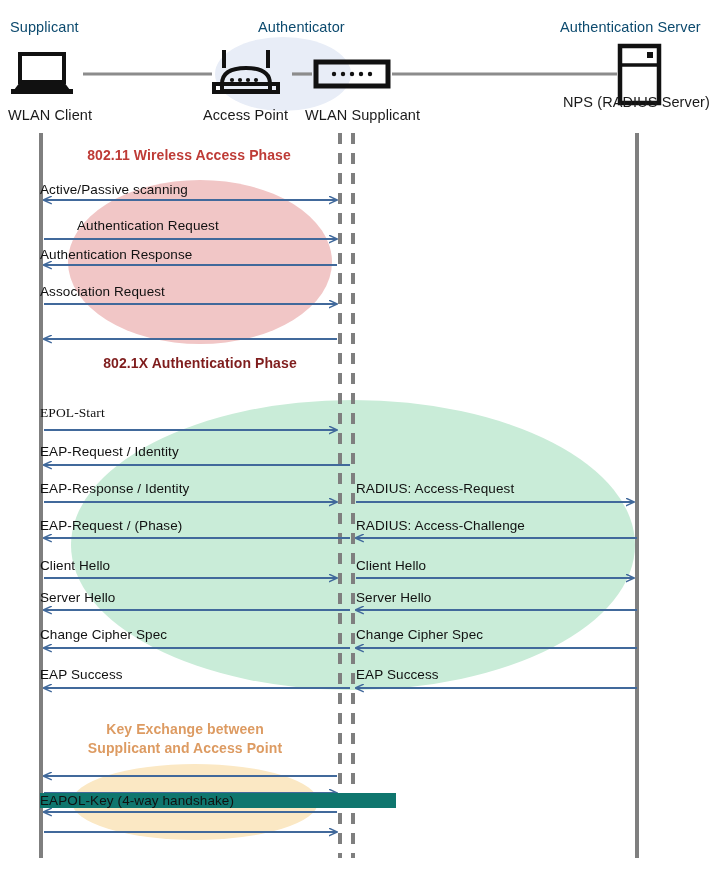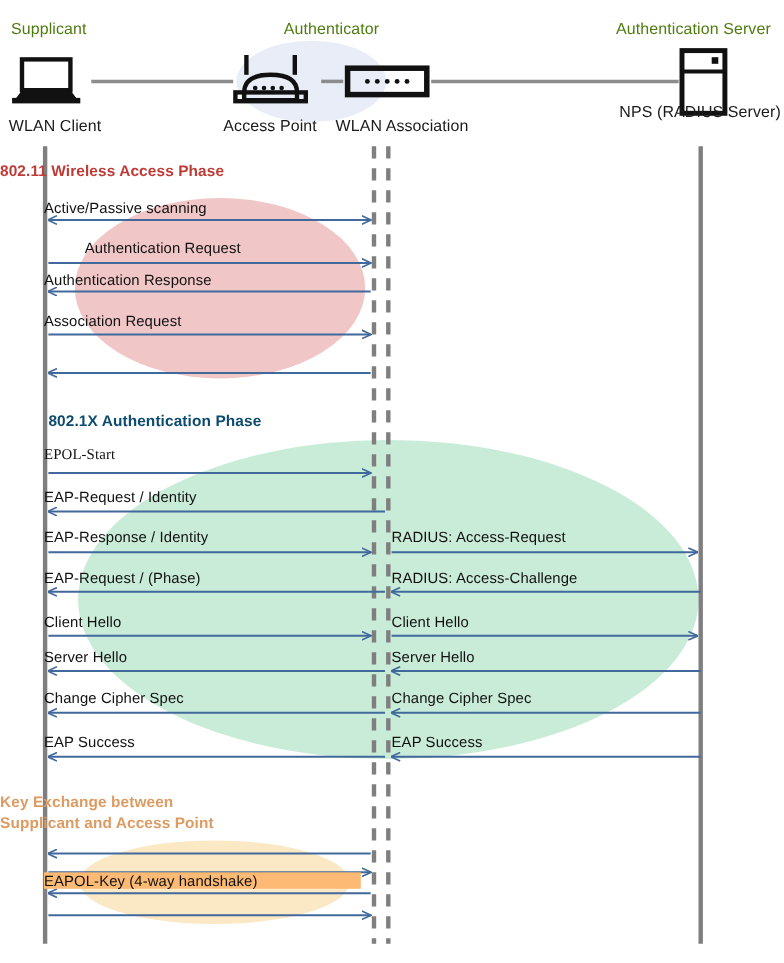--- a/index.html
+++ b/index.html
@@ -15,38 +15,38 @@
   #stage svg.layer{
     position:absolute;
     left:0; top:0;
     width:713px; height:875px;
     pointer-events:none;
   }
   
   .role-title{
     position:absolute;
     font-size:14.5px;
-    color:#4d7c0f;
+    color:#0c4a6e;
     white-space:nowrap;
     letter-spacing:0.1px;
   }
   .node-label{
     position:absolute;
     font-size:14.5px;
     color:#1a1a1a;
     white-space:nowrap;
     letter-spacing:0.1px;
   }
   
   .phase-title{
     position:absolute;
     font-size:14px;
     font-weight:600;
     white-space:nowrap;
-    text-align:left;
+    text-align:center;
     line-height:19px;
     letter-spacing:0.1px;
   }
   
   .msg-label{
     position:absolute;
     font-size:13.5px;
     color:#111111;
     white-space:nowrap;
     text-align:left;
@@ -151,26 +151,26 @@
       <line x1="44" y1="832" x2="337" y2="832" marker-end="url(#arrR)"></line>
     </g>
   </svg>
 
   <div class="role-title" style="left:10px; top:19px;">Supplicant</div>
   <div class="role-title" style="left:258px; top:19px;">Authenticator</div>
   <div class="role-title" style="left:560px; top:19px;">Authentication Server</div>
 
   <div class="node-label" style="left:8px; top:107px;">WLAN Client</div>
   <div class="node-label" style="left:203px; top:107px;">Access Point</div>
-  <div class="node-label" style="left:305px; top:107px;">WLAN Association</div>
+  <div class="node-label" style="left:305px; top:107px;">WLAN Supplicant</div>
   <div class="node-label" style="left:563px; top:94px;">NPS (RADIUS Server)</div>
 
   <div class="phase-title" style="left:0px; top:146px; width:378px; color:#be3b36;">802.11 Wireless Access Phase</div>
 
-  <div class="phase-title" style="left:0px; top:373px; width:400px; color:#0c4a6e;margin-left:44px;">802.1X Authentication Phase</div>
+  <div class="phase-title" style="left:0px; top:354px; width:400px; color:#7f1d1d;">802.1X Authentication Phase</div>
 
   <div class="phase-title" style="left:0px; top:720px; width:370px; color:#dd9b62;">
     <div>Key Exchange between</div>
     <div>Supplicant and Access Point</div>
   </div>
 
   <div class="msg-label" style="left:40px; top:182px; width:300px;">Active/Passive scanning</div>
   <div class="msg-label" style="left:40px; top:218px; width:300px;padding-left:37px;">Authentication Request</div>
   <div class="msg-label" style="left:40px; top:247px; width:300px;">Authentication Response</div>
   <div class="msg-label" style="left:40px; top:284px; width:300px;">Association Request</div>
@@ -183,15 +183,15 @@
   <div class="msg-label" style="left:356px; top:518px; width:290px;">RADIUS: Access-Challenge</div>
   <div class="msg-label" style="left:40px; top:558px; width:300px;">Client Hello</div>
   <div class="msg-label" style="left:356px; top:558px; width:290px;">Client Hello</div>
   <div class="msg-label" style="left:40px; top:590px; width:300px;">Server Hello</div>
   <div class="msg-label" style="left:356px; top:590px; width:290px;">Server Hello</div>
   <div class="msg-label" style="left:40px; top:627px; width:300px;">Change Cipher Spec</div>
   <div class="msg-label" style="left:356px; top:627px; width:290px;">Change Cipher Spec</div>
   <div class="msg-label" style="left:40px; top:667px; width:300px;">EAP Success</div>
   <div class="msg-label" style="left:356px; top:667px; width:290px;">EAP Success</div>
 
-  <div class="msg-label" style="left:40px; top:793px; width:288px; background:#fdba74;">EAPOL-Key (4-way handshake)</div>
+  <div class="msg-label" style="left:40px; top:793px; width:356px; background:#0f766e;">EAPOL-Key (4-way handshake)</div>
 
 </div>
 
 </body></html>

